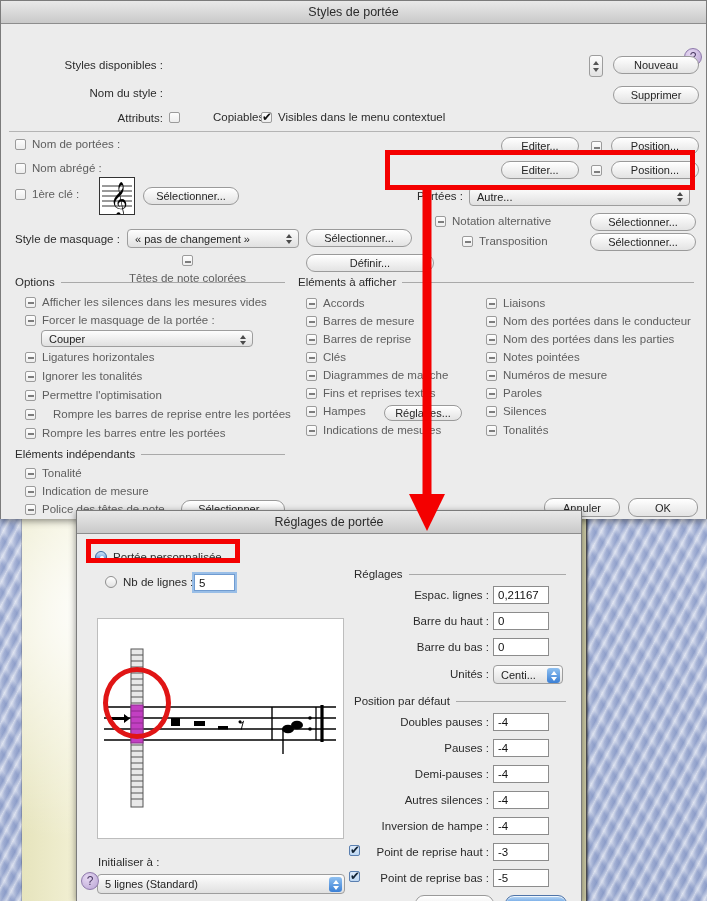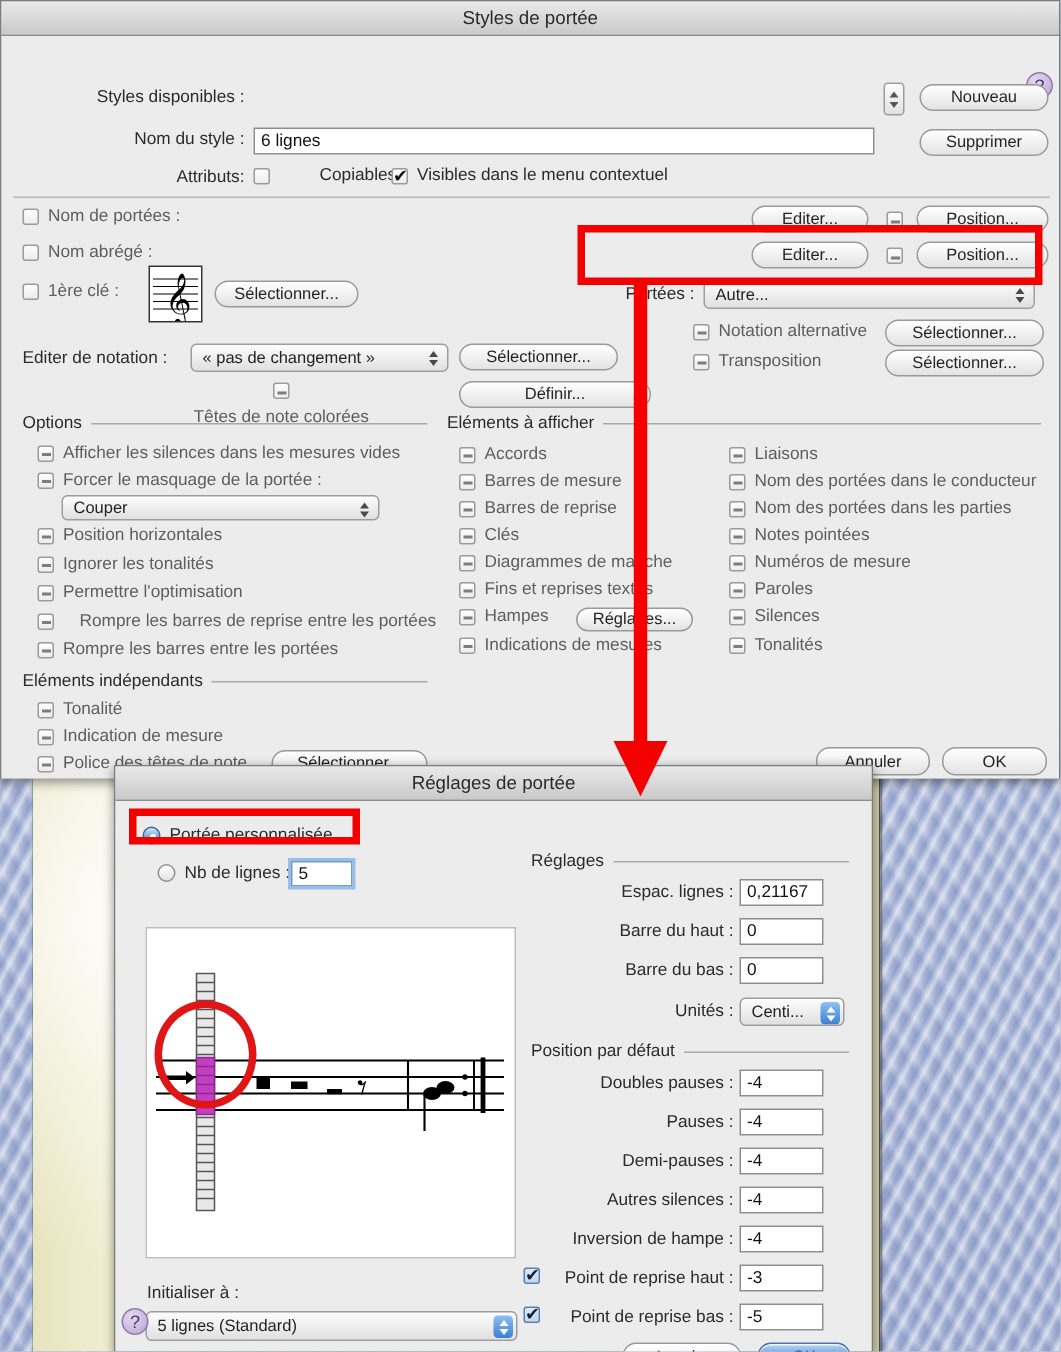--- a/index.html
+++ b/index.html
@@ -146,23 +146,20 @@
     </div>
 
     <div style="position:absolute; left:22px; top:35px; width:140px; text-align:right;" class="lbl">Styles disponibles :</div>
     <div class="stepper" style="position:absolute; left:588px; top:31px;">
       <i class="up"></i>
         <i class="dn"></i>
     </div>
     <div class="btn" style="position:absolute; left:612px; top:32px; width:86px;">Nouveau</div>
 
     <div style="position:absolute; left:22px; top:63px; width:140px; text-align:right;" class="lbl">Nom du style :</div>
-    <div class="field" style="position:absolute; left:168px; top:61px; width:414px;">
-      <span>6 lignes</span>
-    </div>
     <div class="btn" style="position:absolute; left:612px; top:62px; width:86px;">Supprimer</div>
 
     <div style="position:absolute; left:62px; top:88px; width:100px; text-align:right;" class="lbl">Attributs:</div>
     <div class="rowline" style="position:absolute; left:168px; top:87px;gap:33px;">
       <span class="cb"></span>
       <span class="lbl">Copiables</span>
     </div>
     <div class="rowline" style="position:absolute; left:260px; top:87px;">
       <span class="cb checked"></span>
       <span class="lbl">Visibles dans le menu contextuel</span>
@@ -206,33 +203,33 @@
 
     <div style="position:absolute; left:406px; top:166px; width:56px; text-align:right;" class="lbl">Portées :</div>
     <div class="popup" style="position:absolute; left:468px; top:163px; width:221px;">
       <span>Autre...</span>
       <span class="arrows">
           <i class="up"></i>
           <i class="dn"></i>
         </span>
     </div>
 
-    <div class="rowline" style="position:absolute; left:461px; top:191px;">
+    <div class="rowline" style="position:absolute; left:434px; top:191px;">
       <span class="cb mixed"></span>
       <span class="lbl-dim">Notation alternative</span>
     </div>
     <div class="btn" style="position:absolute; left:589px; top:189px; width:106px;">Sélectionner...</div>
 
     <div class="rowline" style="position:absolute; left:461px; top:211px;">
       <span class="cb mixed"></span>
       <span class="lbl-dim">Transposition</span>
     </div>
     <div class="btn" style="position:absolute; left:589px; top:209px; width:106px;">Sélectionner...</div>
 
-    <div style="position:absolute; left:14px; top:209px;" class="lbl">Editer de notation :</div>
+    <div style="position:absolute; left:14px; top:209px;" class="lbl">Style de masquage :</div>
     <div class="popup" style="position:absolute; left:126px; top:205px; width:172px;">
       <span>« pas de changement »</span>
       <span class="arrows">
           <i class="up"></i>
           <i class="dn"></i>
         </span>
     </div>
     <div class="btn" style="position:absolute; left:305px; top:205px; width:106px;">Sélectionner...</div>
 
     <div class="rowline" style="position:absolute; left:128px; top:231px;flex-direction:column;">
@@ -256,21 +253,21 @@
     </div>
     <div class="popup" style="position:absolute; left:40px; top:306px; width:212px; height:17px;">
       <span>Couper</span>
       <span class="arrows">
           <i class="up"></i>
           <i class="dn"></i>
         </span>
     </div>
     <div class="rowline" style="position:absolute; left:24px; top:327px;">
       <span class="cb mixed"></span>
-      <span class="lbl-dim">Position horizontales</span>
+      <span class="lbl-dim">Ligatures horizontales</span>
     </div>
     <div class="rowline" style="position:absolute; left:24px; top:346px;">
       <span class="cb mixed"></span>
       <span class="lbl-dim">Ignorer les tonalités</span>
     </div>
     <div class="rowline" style="position:absolute; left:24px; top:365px;">
       <span class="cb mixed"></span>
       <span class="lbl-dim">Permettre l'optimisation</span>
     </div>
     <div class="rowline" style="position:absolute; left:24px; top:384px;gap:17px;">

